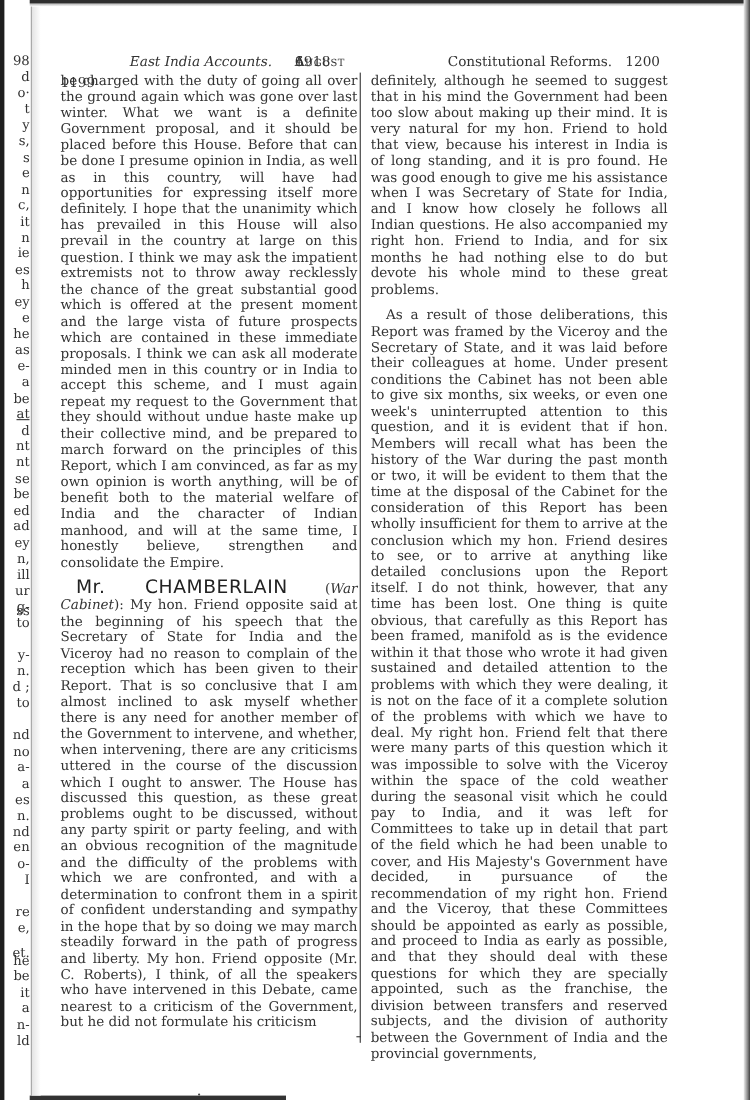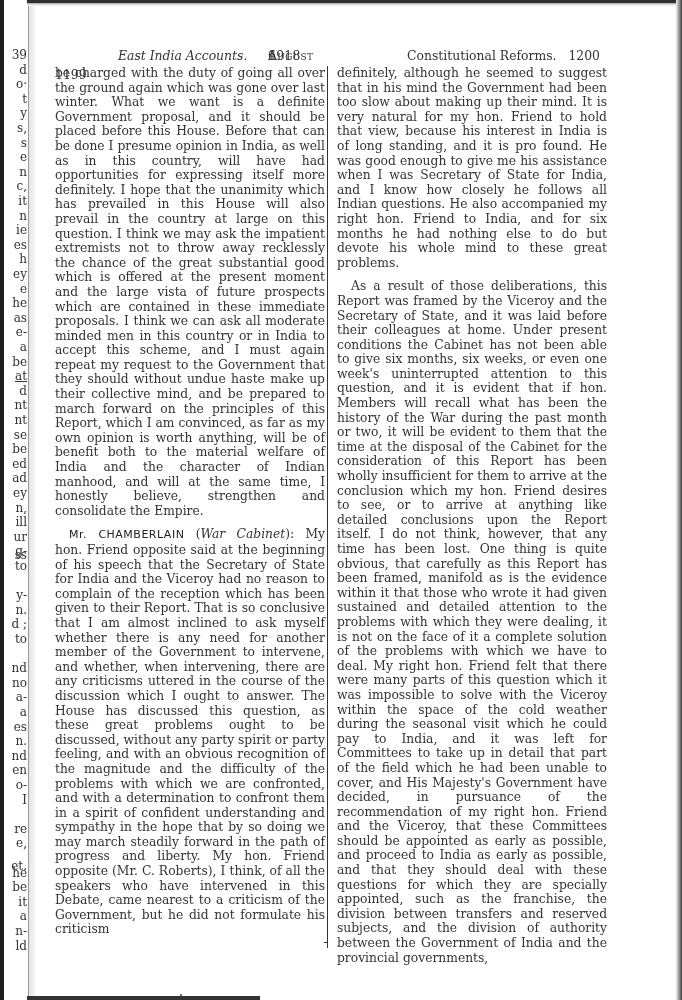--- a/index.html
+++ b/index.html
@@ -27,38 +27,38 @@
   .h-date .sc { font-variant:small-caps; }
   .h-right-title { left:352px; }
   .h-right-num { right:0; }
 
   .col { position:absolute; top:66px; width:270px; font-size:12.3px; line-height:14.6px; text-align:justify; color:#333; }
   .col-left { left:55px; }
   .col-right { left:337px; }
   .col p { margin:0; text-indent:0; }
   .col p.indent { text-indent:14px; }
   .col p.gap { margin-top:9px; }
-  .speaker { font-family:"DejaVu Sans", "Liberation Sans", sans-serif; font-size:11px; letter-spacing:0.5px; color:#222; }
+  .speaker { font-family:"DejaVu Sans", "Liberation Sans", sans-serif; font-size:17px; letter-spacing:0.5px; color:#222; }
   .role { font-style:italic; }
   .divider { position:absolute; left:327px; top:66px; width:1px; height:882px; background:#333; }
   .divider-tick { position:absolute; left:324px; top:942px; width:4px; height:1px; background:#333; }
   .dot { position:absolute; left:180px; top:994px; width:2px; height:2px; background:#444; border-radius:50%; }
 </style>
 </head>
 <body>
 
 <div class="top-shadow"></div>
 <div class="top-shadow-dark"></div>
 <div class="right-edge"></div>
 <div class="bottom-shadow"></div>
 
 <div class="left-strip">
   <div class="left-strip-dark"></div>
   <div id="frag-container">
-      <div class="margin-frag" style="top: 48px;">39</div>
+      <div class="margin-frag" style="top: 48px;">98</div>
       <div class="margin-frag" style="top: 62.6px;">d</div>
       <div class="margin-frag" style="top: 77.2px;">o·</div>
       <div class="margin-frag" style="top: 91.8px;">t</div>
       <div class="margin-frag" style="top: 106.4px;">y</div>
       <div class="margin-frag" style="top: 121px;">s,</div>
       <div class="margin-frag" style="top: 135.6px;">s</div>
       <div class="margin-frag" style="top: 150.2px;">e</div>
       <div class="margin-frag" style="top: 164.8px;">n</div>
       <div class="margin-frag" style="top: 179.4px;">c,</div>
       <div class="margin-frag" style="top: 194px;">it</div>

